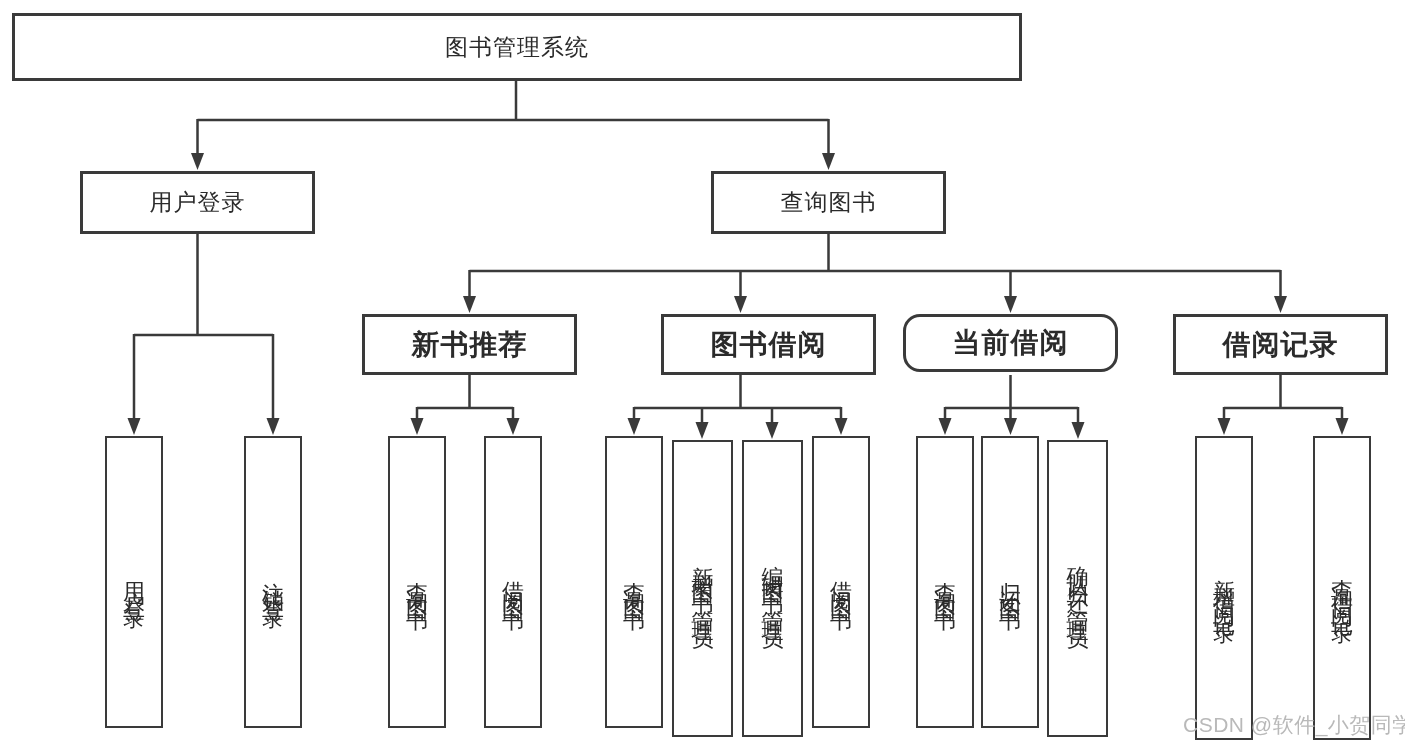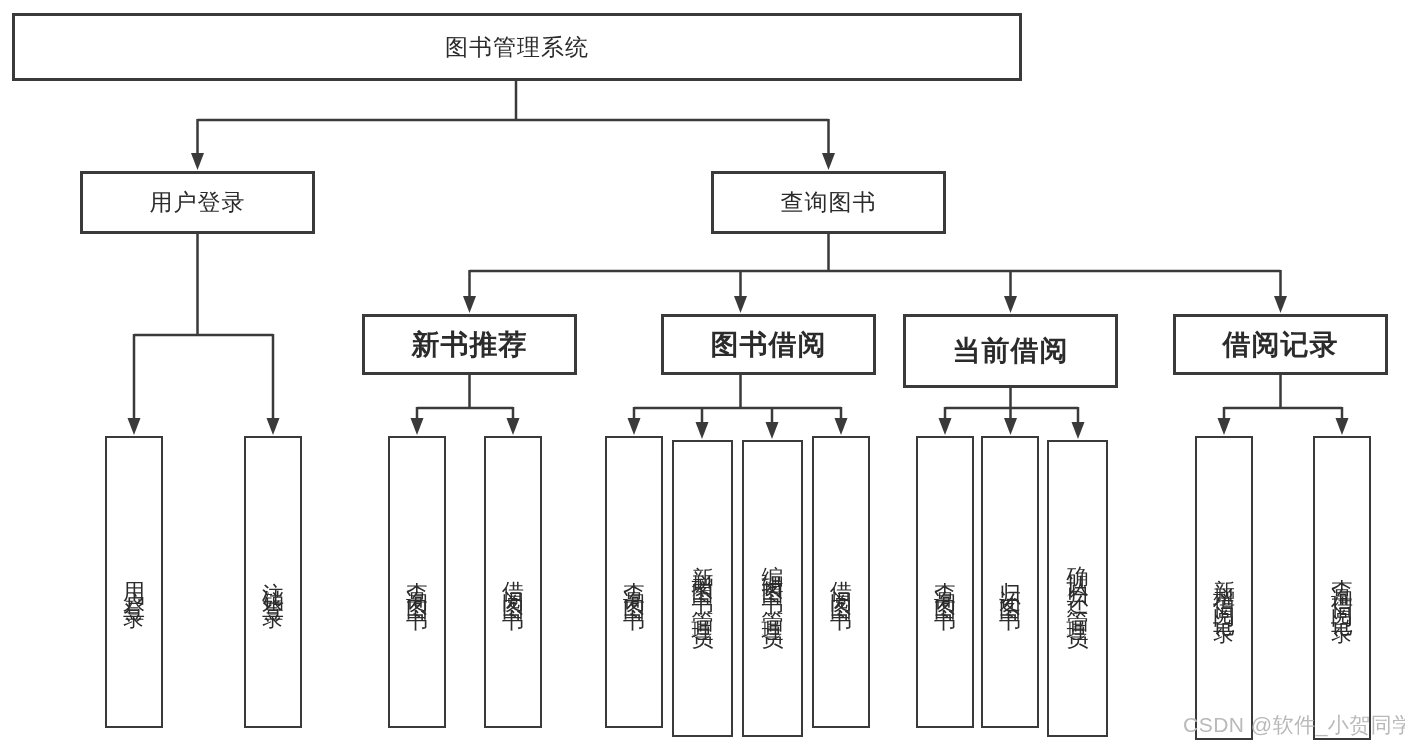--- a/index.html
+++ b/index.html
@@ -100,21 +100,21 @@
     </g>
   </svg>
 
   <div class="box hbox" style="left:12px; top:13px; width:1010px; height:68px;">图书管理系统</div>
 
   <div class="box hbox" style="left:80px; top:171px; width:235px; height:63px;">用户登录</div>
   <div class="box hbox" style="left:711px; top:171px; width:235px; height:63px;">查询图书</div>
 
   <div class="box hbox l3" style="left:362px; top:314px; width:215px; height:61px;">新书推荐</div>
   <div class="box hbox l3" style="left:633px; top:314px; width:215px; height:61px;margin-left:28px;">图书借阅</div>
-  <div class="box hbox l3" style="left:903px; top:314px; width:215px; height:74px;">当前借阅</div>
+  <div class="box hbox l3" style="left:903px; top:314px; width:215px; height:58px;border-radius:17px;">当前借阅</div>
   <div class="box hbox l3" style="left:1173px; top:314px; width:215px; height:61px;">借阅记录</div>
 
   <div class="box vbox" style="left:105px; top:436px; width:58px; height:292px;">用户登录</div>
   <div class="box vbox" style="left:244px; top:436px; width:58px; height:292px;">注销登录</div>
 
   <div class="box vbox" style="left:388px; top:436px; width:58px; height:292px;">查询图书</div>
   <div class="box vbox" style="left:484px; top:436px; width:58px; height:292px;">借阅图书</div>
 
   <div class="box vbox" style="left:605px; top:436px; width:58px; height:292px;">查询图书</div>
   <div class="box vbox" style="left:672px; top:440px; width:61px; height:297px;">新增图书（管理员）</div>

